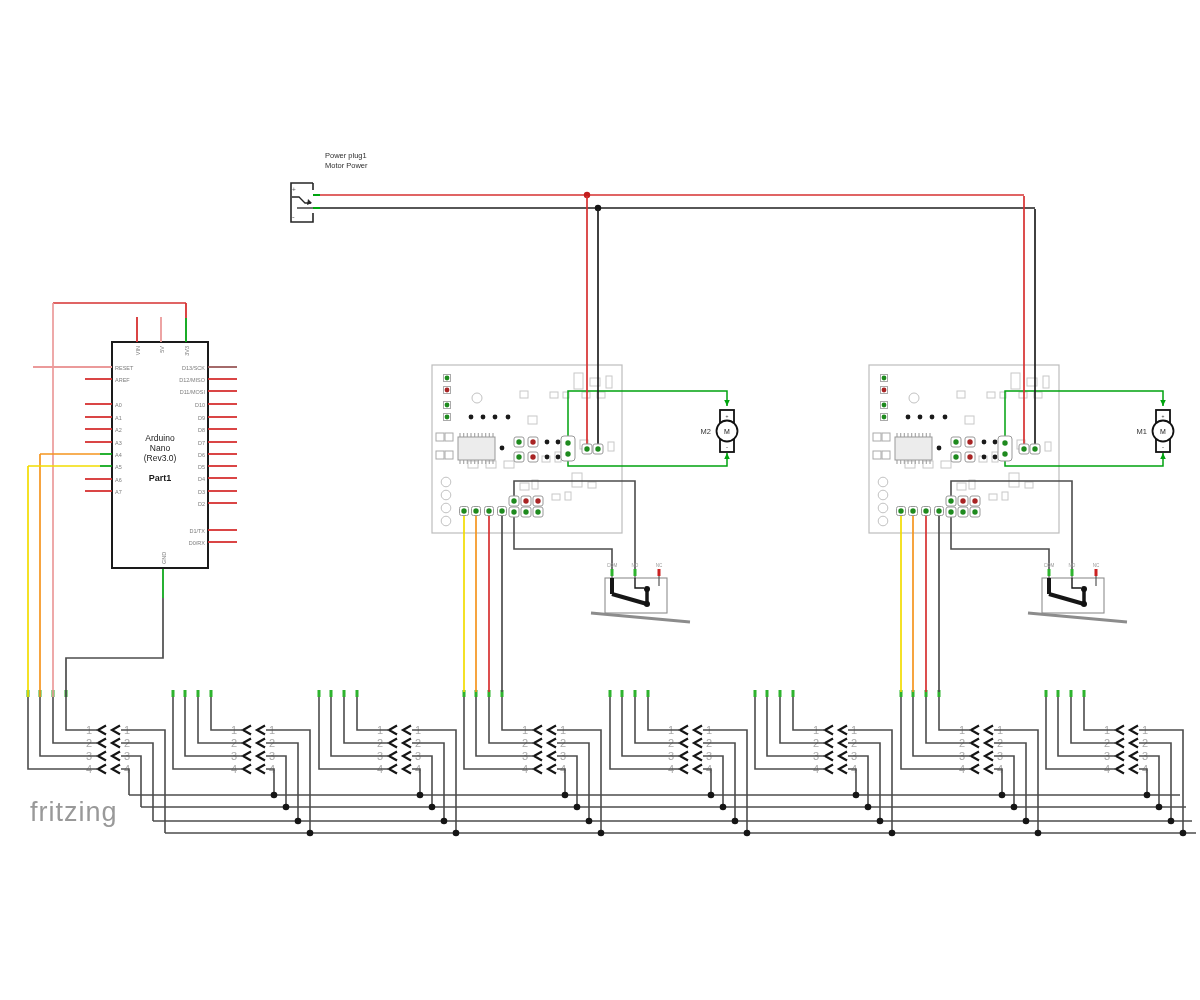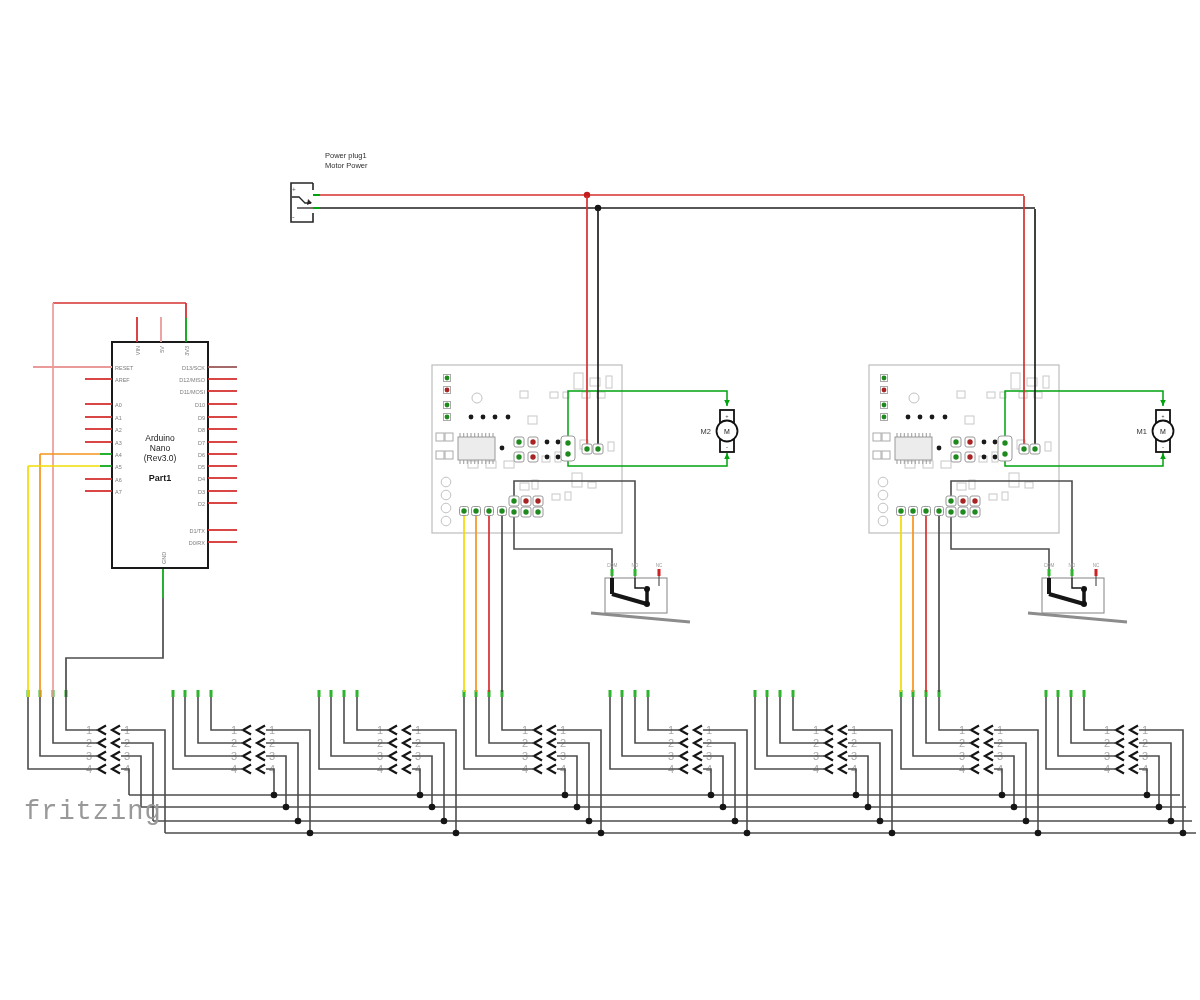--- a/index.html
+++ b/index.html
@@ -1,20 +1,20 @@
 <!DOCTYPE html>
 <html><head>
 <meta charset="utf-8">
 <style>
   html,body{margin:0;padding:0;background:#fff;}
   .stage{position:relative;width:1200px;height:951px;background:#ffffff;overflow:hidden;
          font-family:"Liberation Sans",sans-serif;}
   svg{position:absolute;left:0;top:0;}
-  .watermark{position:absolute;left:24px;top:797px;font-size:27px;color:#999999;
-             letter-spacing:1px;font-family:Liberation Mono, monospace;}
+  .watermark{position:absolute;left:30px;top:797px;font-size:27px;color:#999999;
+             letter-spacing:1px;font-family:Liberation Sans, sans-serif;}
   svg text{font-family:"Liberation Sans",sans-serif;}
 </style>
 </head>
 <body>
 
 <div class="stage">
   <svg id="schematic" width="1200" height="1000" viewBox="0 0 1200 1000">
       <g>
         <line x1="129" y1="795" x2="1180" y2="795" stroke="#4d4d4d" stroke-width="1.6"></line>
         <line x1="141" y1="807" x2="1186" y2="807" stroke="#4d4d4d" stroke-width="1.6"></line>

